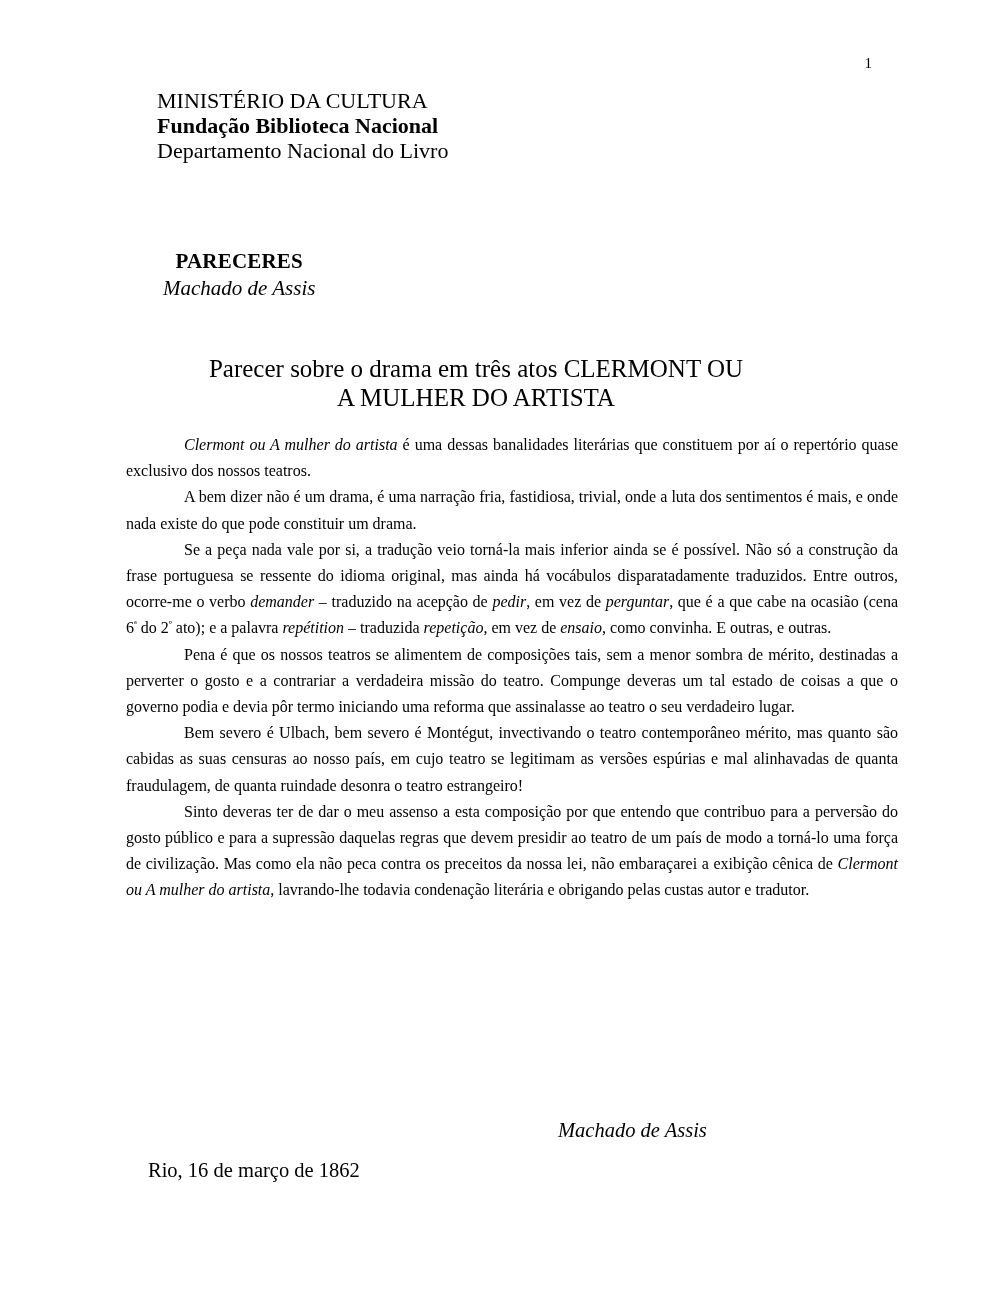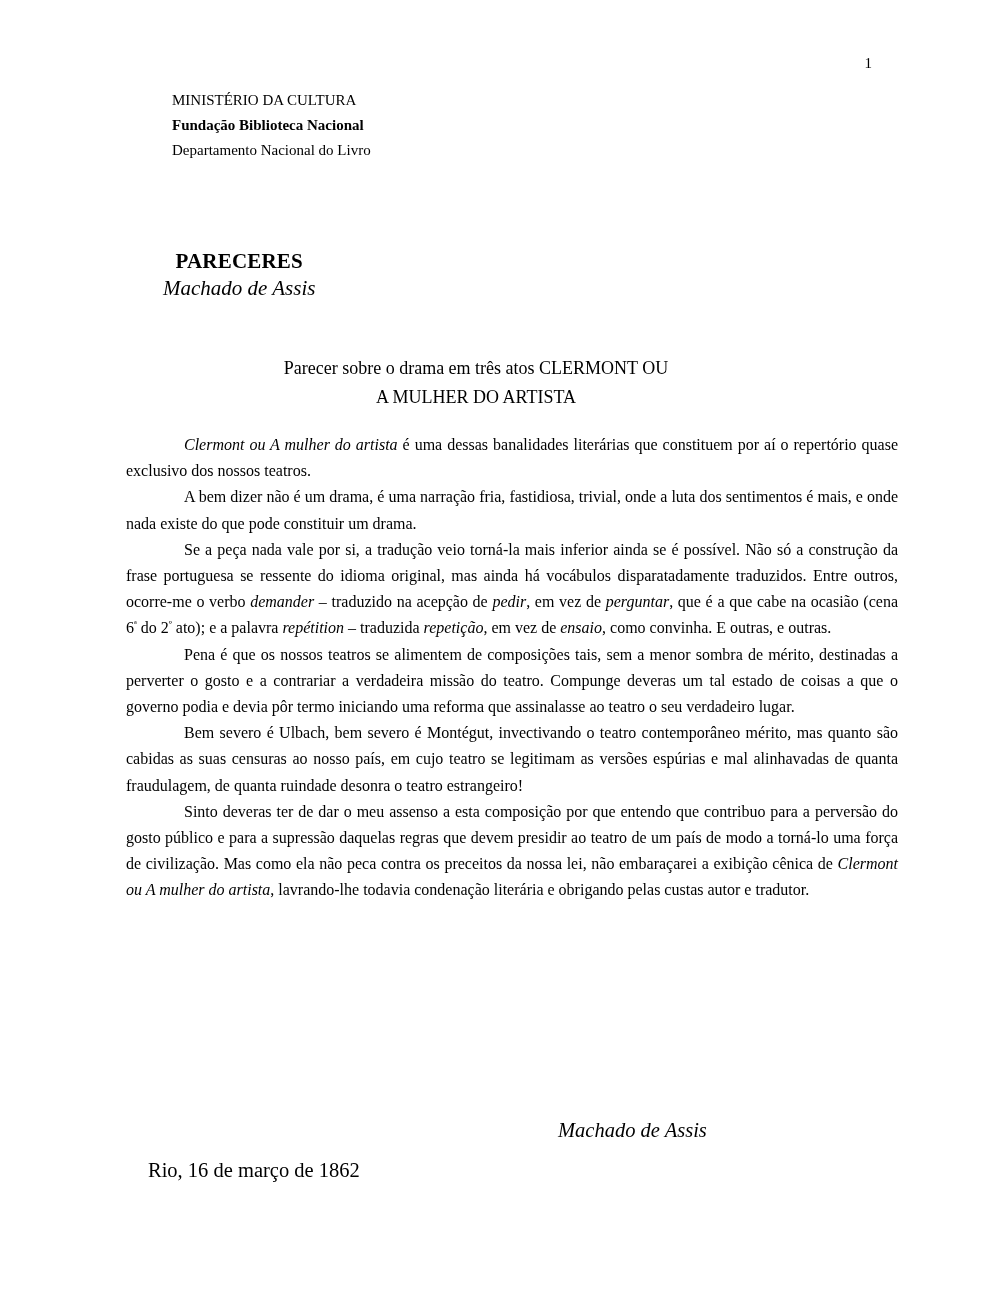--- a/index.html
+++ b/index.html
@@ -29,22 +29,22 @@
     width: 872px;
     text-align: right;
     font-size: 15px;
     line-height: 1;
   }
 
   
   .letterhead {
     position: absolute;
     top: 88px;
-    left: 172px;
-    font-size: 15px;
+    left: 157px;
+    font-size: 22px;
     line-height: 25px;
     white-space: nowrap;
   }
   .letterhead .lh-line { display: block; }
   .letterhead .lh-bold { font-weight: bold; }
 
   
   .section-heading {
     position: absolute;
     top: 248px;
@@ -63,21 +63,21 @@
     font-style: italic;
   }
 
   
   .doc-title {
     position: absolute;
     top: 354px;
     left: 90px;
     width: 772px;
     text-align: center;
-    font-size: 18px;
+    font-size: 25px;
     line-height: 29px;
   }
   .doc-title .dt-line { display: block; }
 
   
   .body-text {
     position: absolute;
     top: 432px;
     left: 90px;
     width: 772px;

